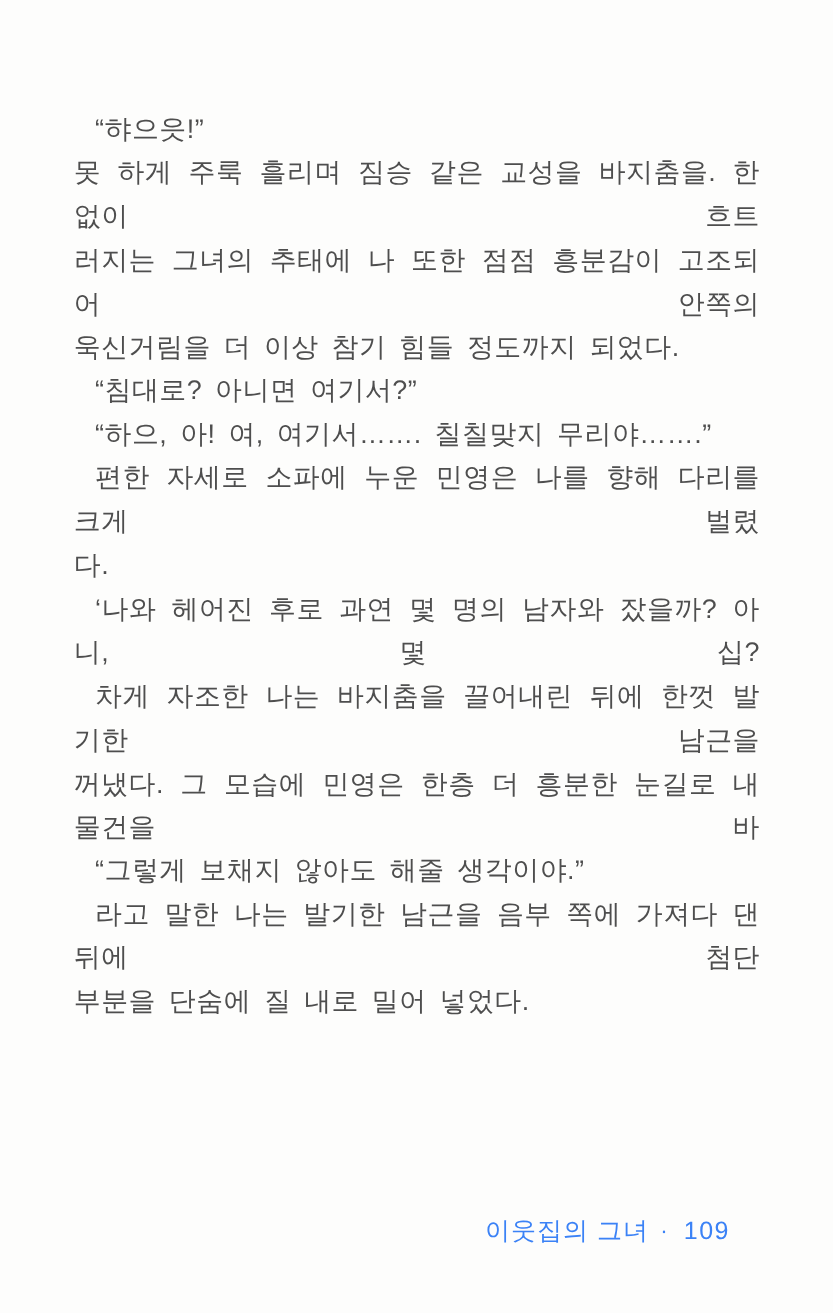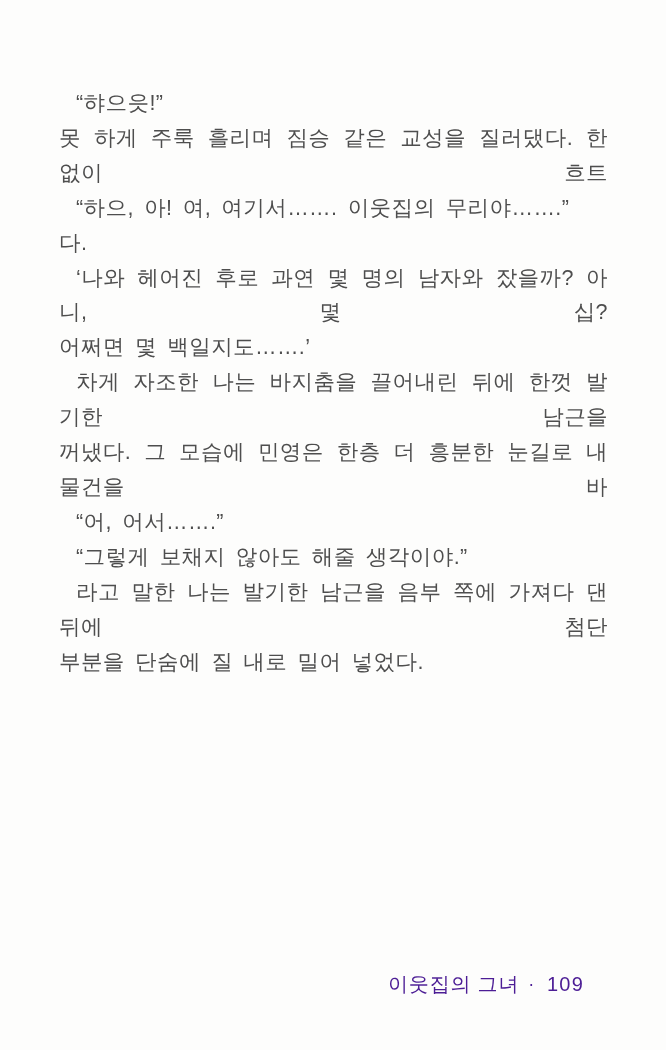--- a/index.html
+++ b/index.html
@@ -42,48 +42,50 @@
   }
   .line.ind {
     text-indent: 17px;
   }
   .footer {
     position: absolute;
     top: 971px;
     right: 82px;
     font-size: 20px;
     letter-spacing: 0.04em;
-    color: #4c1d95;
+    color: #3b82f6;
     white-space: nowrap;
   }
   .footer .sep {
     display: inline-block;
     margin: 0 12px 0 9px;
     font-size: 18px;
     vertical-align: 1px;
   }
   .footer .num {
     letter-spacing: 0.06em;
   }
 </style>
 </head>
 <body>
 
 <div class="page">
 
   <main class="text-block">
     <div class="line ind">“햐으읏!”</div>
-    <div class="line j">못 하게 주룩 흘리며 짐승 같은 교성을 질러댔다. 한 없이 흐트</div>
-    <div class="line ind">“하으, 아! 여, 여기서……. 이웃집의 무리야…….”</div>
+    <div class="line j">못 하게 주룩 흘리며 짐승 같은 교성을 바지춤을. 한 없이 흐트</div>
+    <div class="line j">러지는 그녀의 추태에 나 또한 점점 흥분감이 고조되어 안쪽의</div>
+    <div class="line">욱신거림을 더 이상 참기 힘들 정도까지 되었다.</div>
+    <div class="line ind">“침대로? 아니면 여기서?”</div>
+    <div class="line ind">“하으, 아! 여, 여기서……. 칠칠맞지 무리야…….”</div>
+    <div class="line ind j">편한 자세로 소파에 누운 민영은 나를 향해 다리를 크게 벌렸</div>
     <div class="line">다.</div>
     <div class="line ind j">‘나와 헤어진 후로 과연 몇 명의 남자와 잤을까? 아니, 몇 십?</div>
-    <div class="line">어쩌면 몇 백일지도…….’</div>
     <div class="line ind j">차게 자조한 나는 바지춤을 끌어내린 뒤에 한껏 발기한 남근을</div>
     <div class="line j">꺼냈다. 그 모습에 민영은 한층 더 흥분한 눈길로 내 물건을 바</div>
-    <div class="line ind">“어, 어서…….”</div>
     <div class="line ind">“그렇게 보채지 않아도 해줄 생각이야.”</div>
     <div class="line ind j">라고 말한 나는 발기한 남근을 음부 쪽에 가져다 댄 뒤에 첨단</div>
     <div class="line">부분을 단숨에 질 내로 밀어 넣었다.</div>
 
   </main>
 
   <footer class="footer">
     <span class="title">이웃집의 그녀</span><span class="sep">·</span><span class="num">109</span>
   </footer>
 

